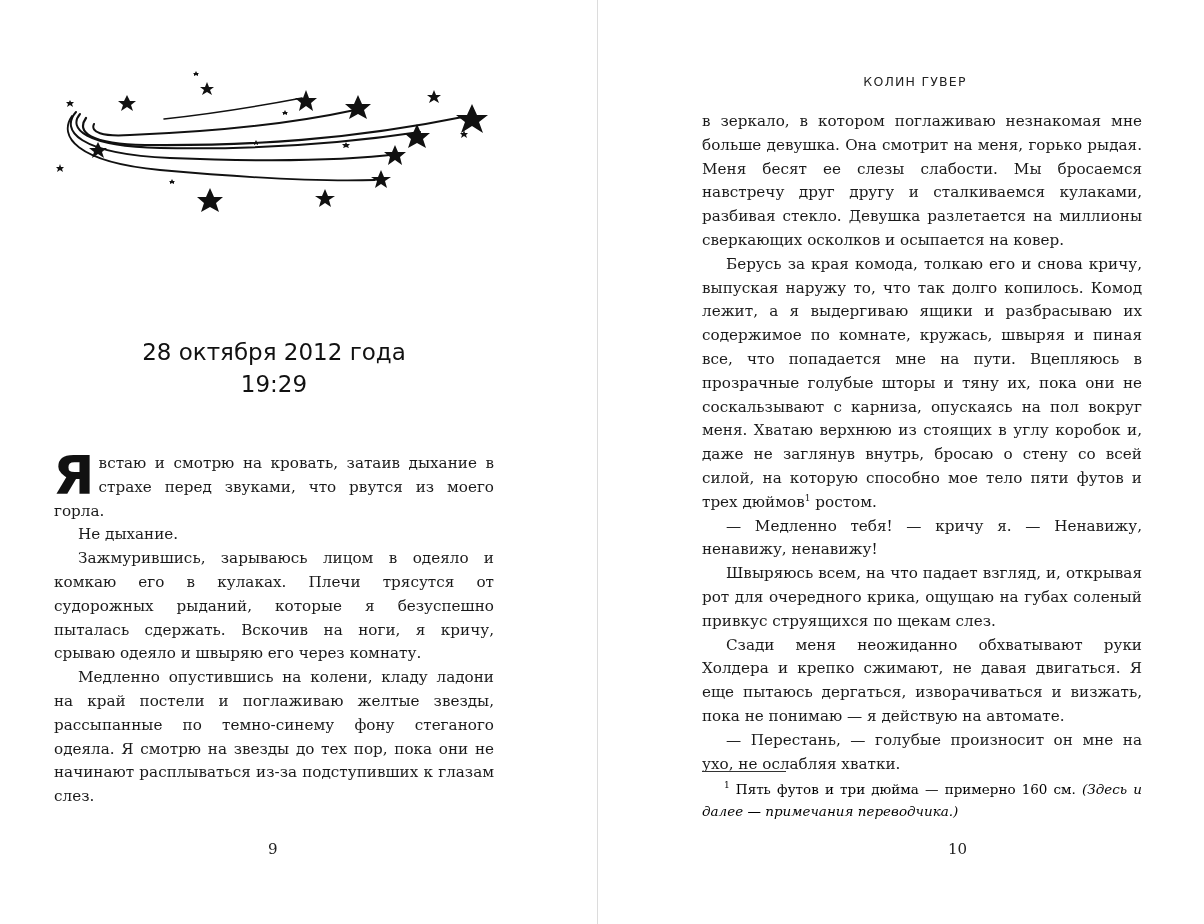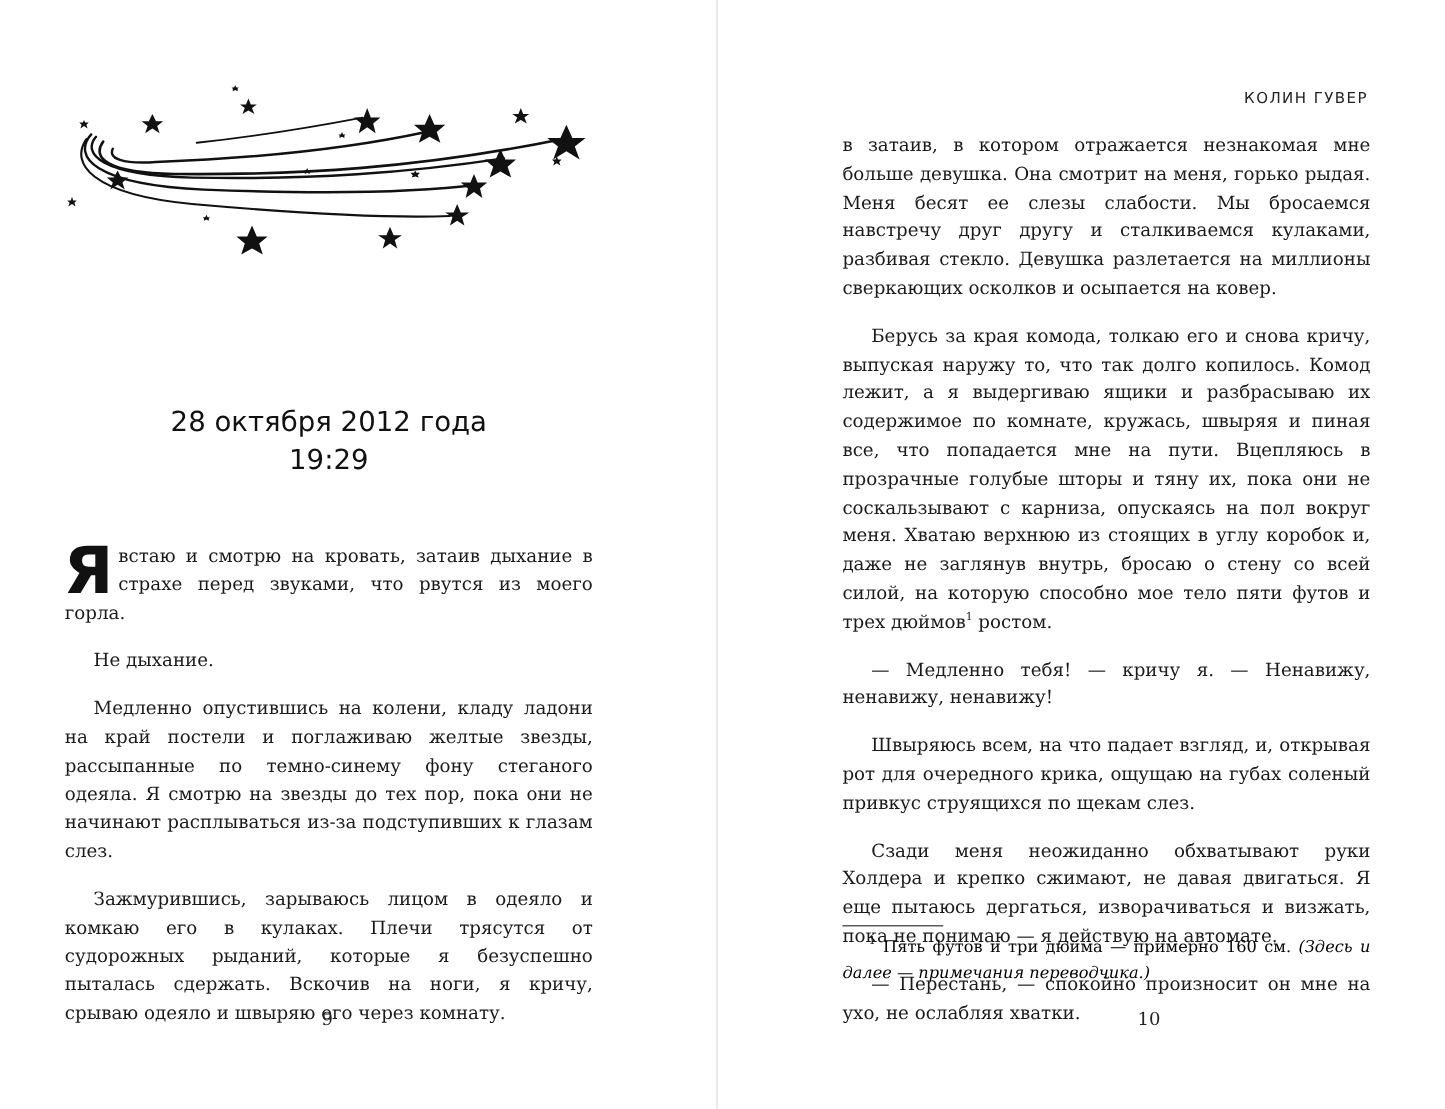--- a/index.html
+++ b/index.html
@@ -10,27 +10,27 @@
   .divider { position: absolute; left: 597px; top: 0; width: 1px; height: 924px; background: #dcdcdc; }
 
   .ornament { position: absolute; left: 50px; top: 62px; width: 440px; height: 160px; }
 
   .chapter-head { position: absolute; left: 54px; width: 440px; top: 336px; text-align: center;
     font-family: "DejaVu Sans", sans-serif; font-size: 23px; line-height: 32px; color: #111; }
   .chapter-head div { white-space: nowrap; }
 
   .text { font-family: "DejaVu Serif", serif; font-size: 15.2px; line-height: 23.8px; color: #1a1a1a; }
   .text p { margin: 0; text-align: justify; text-align-last: left; }
-  .text p.ind { text-indent: 24px; margin-top: 16px; }
+  .text p.ind { text-indent: 24px; }
 
   .left-body { position: absolute; left: 54px; top: 452px; width: 440px; }
   .dropcap { float: left; font-family: "DejaVu Sans", sans-serif; font-weight: bold; font-size: 54px;
     line-height: 44px; margin: 2px 4px 0 -1px; color: #111; }
 
-  .runhead { position: absolute; left: 690px; width: 450px; top: 74px; text-align: right;
+  .runhead { position: absolute; left: 690px; width: 450px; top: 74px; text-align: center;
     font-family: "DejaVu Sans", sans-serif; font-size: 12.5px; letter-spacing: 1.2px; color: #222; }
   .right-body { position: absolute; left: 702px; top: 110px; width: 440px; }
 
   .fn-rule { position: absolute; left: 702px; top: 771px; width: 84px; height: 1px; background: #333; }
   .footnote { position: absolute; left: 702px; top: 778px; width: 440px;
     font-family: "DejaVu Serif", serif; font-size: 13.5px; line-height: 22px; color: #000000; }
   .footnote p { margin: 0; text-indent: 22px; text-align: justify; }
   .footnote em { font-style: italic; }
   sup { font-size: 9px; vertical-align: 6px; line-height: 0; }
 
@@ -76,40 +76,40 @@
   </svg>
 
   <div class="chapter-head">
     <div>28 октября 2012 года</div>
     <div>19:29</div>
   </div>
 
   <div class="left-body text">
     <p><span class="dropcap">Я</span><span>встаю и смотрю на кровать, затаив дыхание в страхе перед звуками, что рвутся из моего горла.</span></p>
     <p class="ind">Не дыхание.</p>
+    <p class="ind">Зажмурившись, зарываюсь лицом в одеяло и комкаю его в кулаках. Плечи трясутся от судорожных рыданий, которые я безуспешно пыталась сдержать. Вскочив на ноги, я кричу, срываю одеяло и швыряю его через комнату.</p>
     <p class="ind">Медленно опустившись на колени, кладу ладони на край постели и поглаживаю желтые звезды, рассыпанные по темно-синему фону стеганого одеяла. Я смотрю на звезды до тех пор, пока они не начинают расплываться из-за подступивших к глазам слез.</p>
-    <p class="ind">Зажмурившись, зарываюсь лицом в одеяло и комкаю его в кулаках. Плечи трясутся от судорожных рыданий, которые я безуспешно пыталась сдержать. Вскочив на ноги, я кричу, срываю одеяло и швыряю его через комнату.</p>
   </div>
 
   <div class="folio folio-left">9</div>
 </div>
 
 <div class="divider"></div>
 
 <div class="page page-right"></div>
 
 <div class="runhead">КОЛИН ГУВЕР</div>
 
 <div class="right-body text">
-  <p>в затаив, в котором отражается незнакомая мне больше девушка. Она смотрит на меня, горько рыдая. Меня бесят ее слезы слабости. Мы бросаемся навстречу друг другу и сталкиваемся кулаками, разбивая стекло. Девушка разлетается на миллионы сверкающих осколков и осыпается на ковер.</p>
+  <p>в зеркало, в котором поглаживаю незнакомая мне больше девушка. Она смотрит на меня, горько рыдая. Меня бесят ее слезы слабости. Мы бросаемся навстречу друг другу и сталкиваемся кулаками, разбивая стекло. Девушка разлетается на миллионы сверкающих осколков и осыпается на ковер.</p>
   <p class="ind"><span>Берусь за края комода, толкаю его и снова кричу, выпуская наружу то, что так долго копилось. Комод лежит, а я выдергиваю ящики и разбрасываю их содержимое по комнате, кружась, швыряя и пиная все, что попадается мне на пути. Вцепляюсь в прозрачные голубые шторы и тяну их, пока они не соскальзывают с карниза, опускаясь на пол вокруг меня. Хватаю верхнюю из стоящих в углу коробок и, даже не заглянув внутрь, бросаю о стену со всей силой, на которую способно мое тело пяти футов и трех дюймов</span><sup>1</sup><span> ростом.</span></p>
   <p class="ind">— Медленно тебя! — кричу я. — Ненавижу, ненавижу, ненавижу!</p>
   <p class="ind">Швыряюсь всем, на что падает взгляд, и, открывая рот для очередного крика, ощущаю на губах соленый привкус струящихся по щекам слез.</p>
   <p class="ind">Сзади меня неожиданно обхватывают руки Холдера и крепко сжимают, не давая двигаться. Я еще пытаюсь дергаться, изворачиваться и визжать, пока не понимаю — я действую на автомате.</p>
-  <p class="ind">— Перестань, — спокойно произносит он мне на ухо, не ослабляя хватки.</p>
+  <p class="ind">— Перестань, — голубые произносит он мне на ухо, не ослабляя хватки.</p>
 </div>
 
 <div class="fn-rule"></div>
 <div class="footnote">
   <p><sup>1</sup><span> Пять футов и три дюйма — примерно 160 см. </span><em>(Здесь и далее — примечания переводчика.)</em></p>
 </div>
 
 <div class="folio folio-right">10</div>
 
 </body></html>

